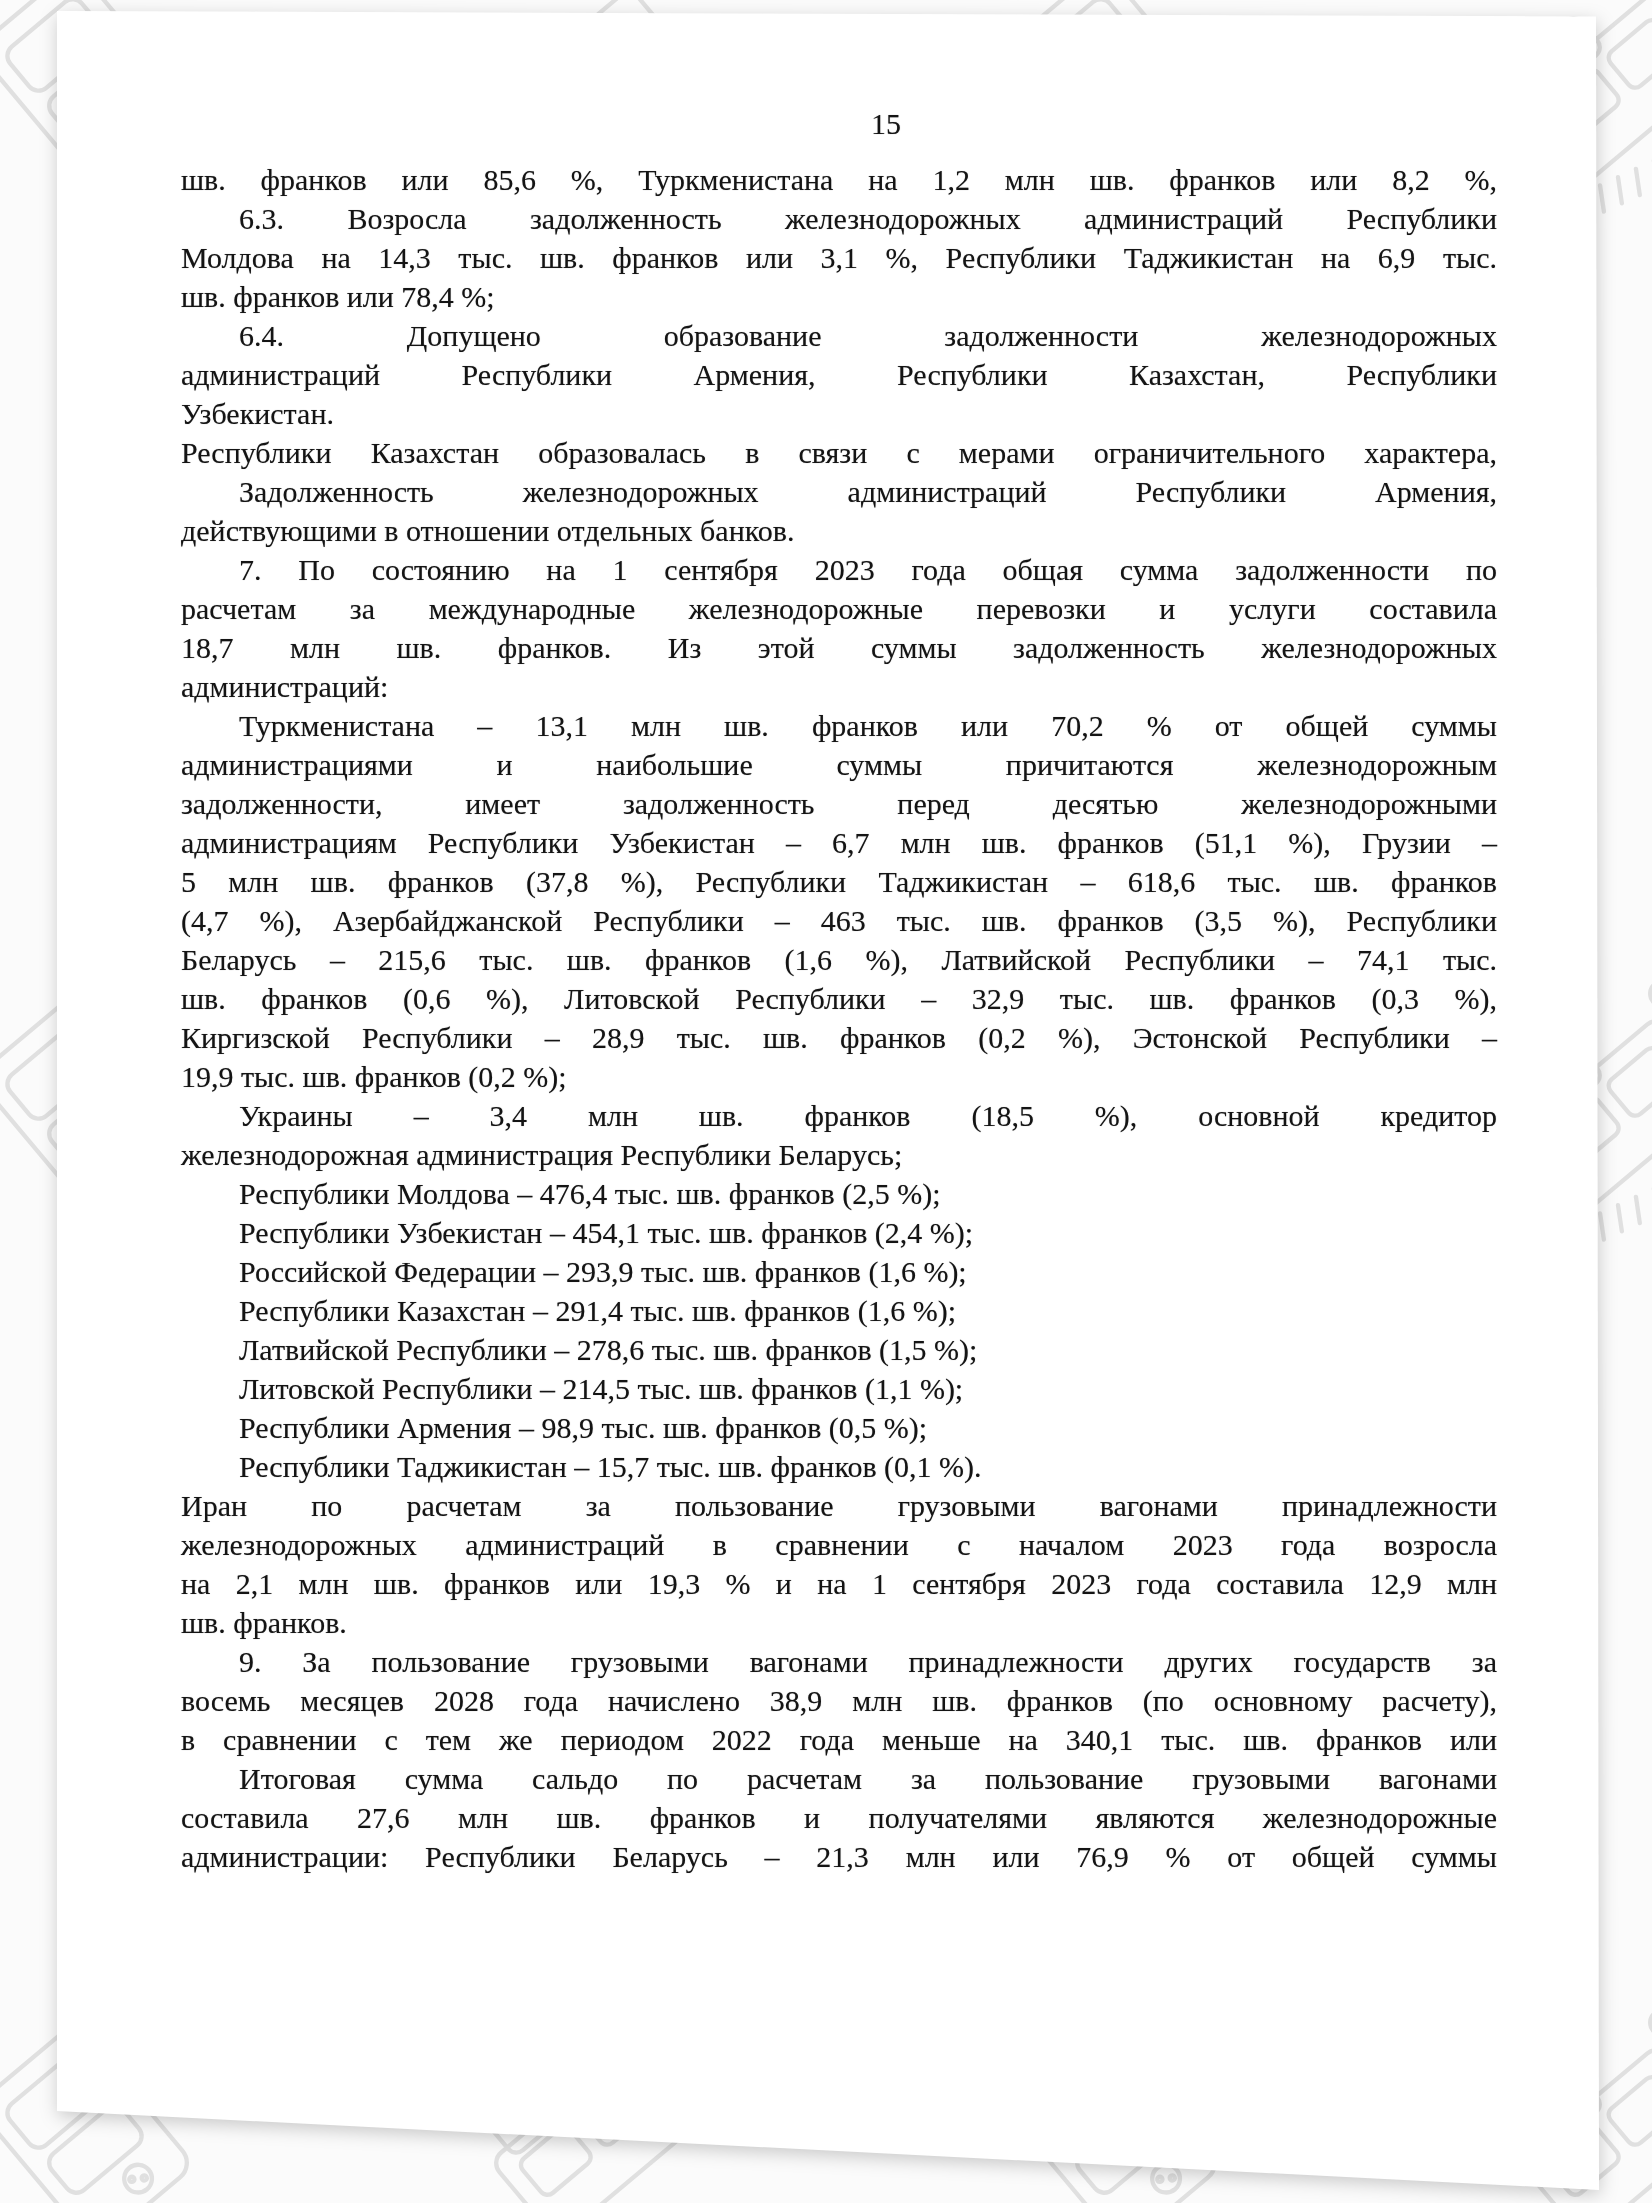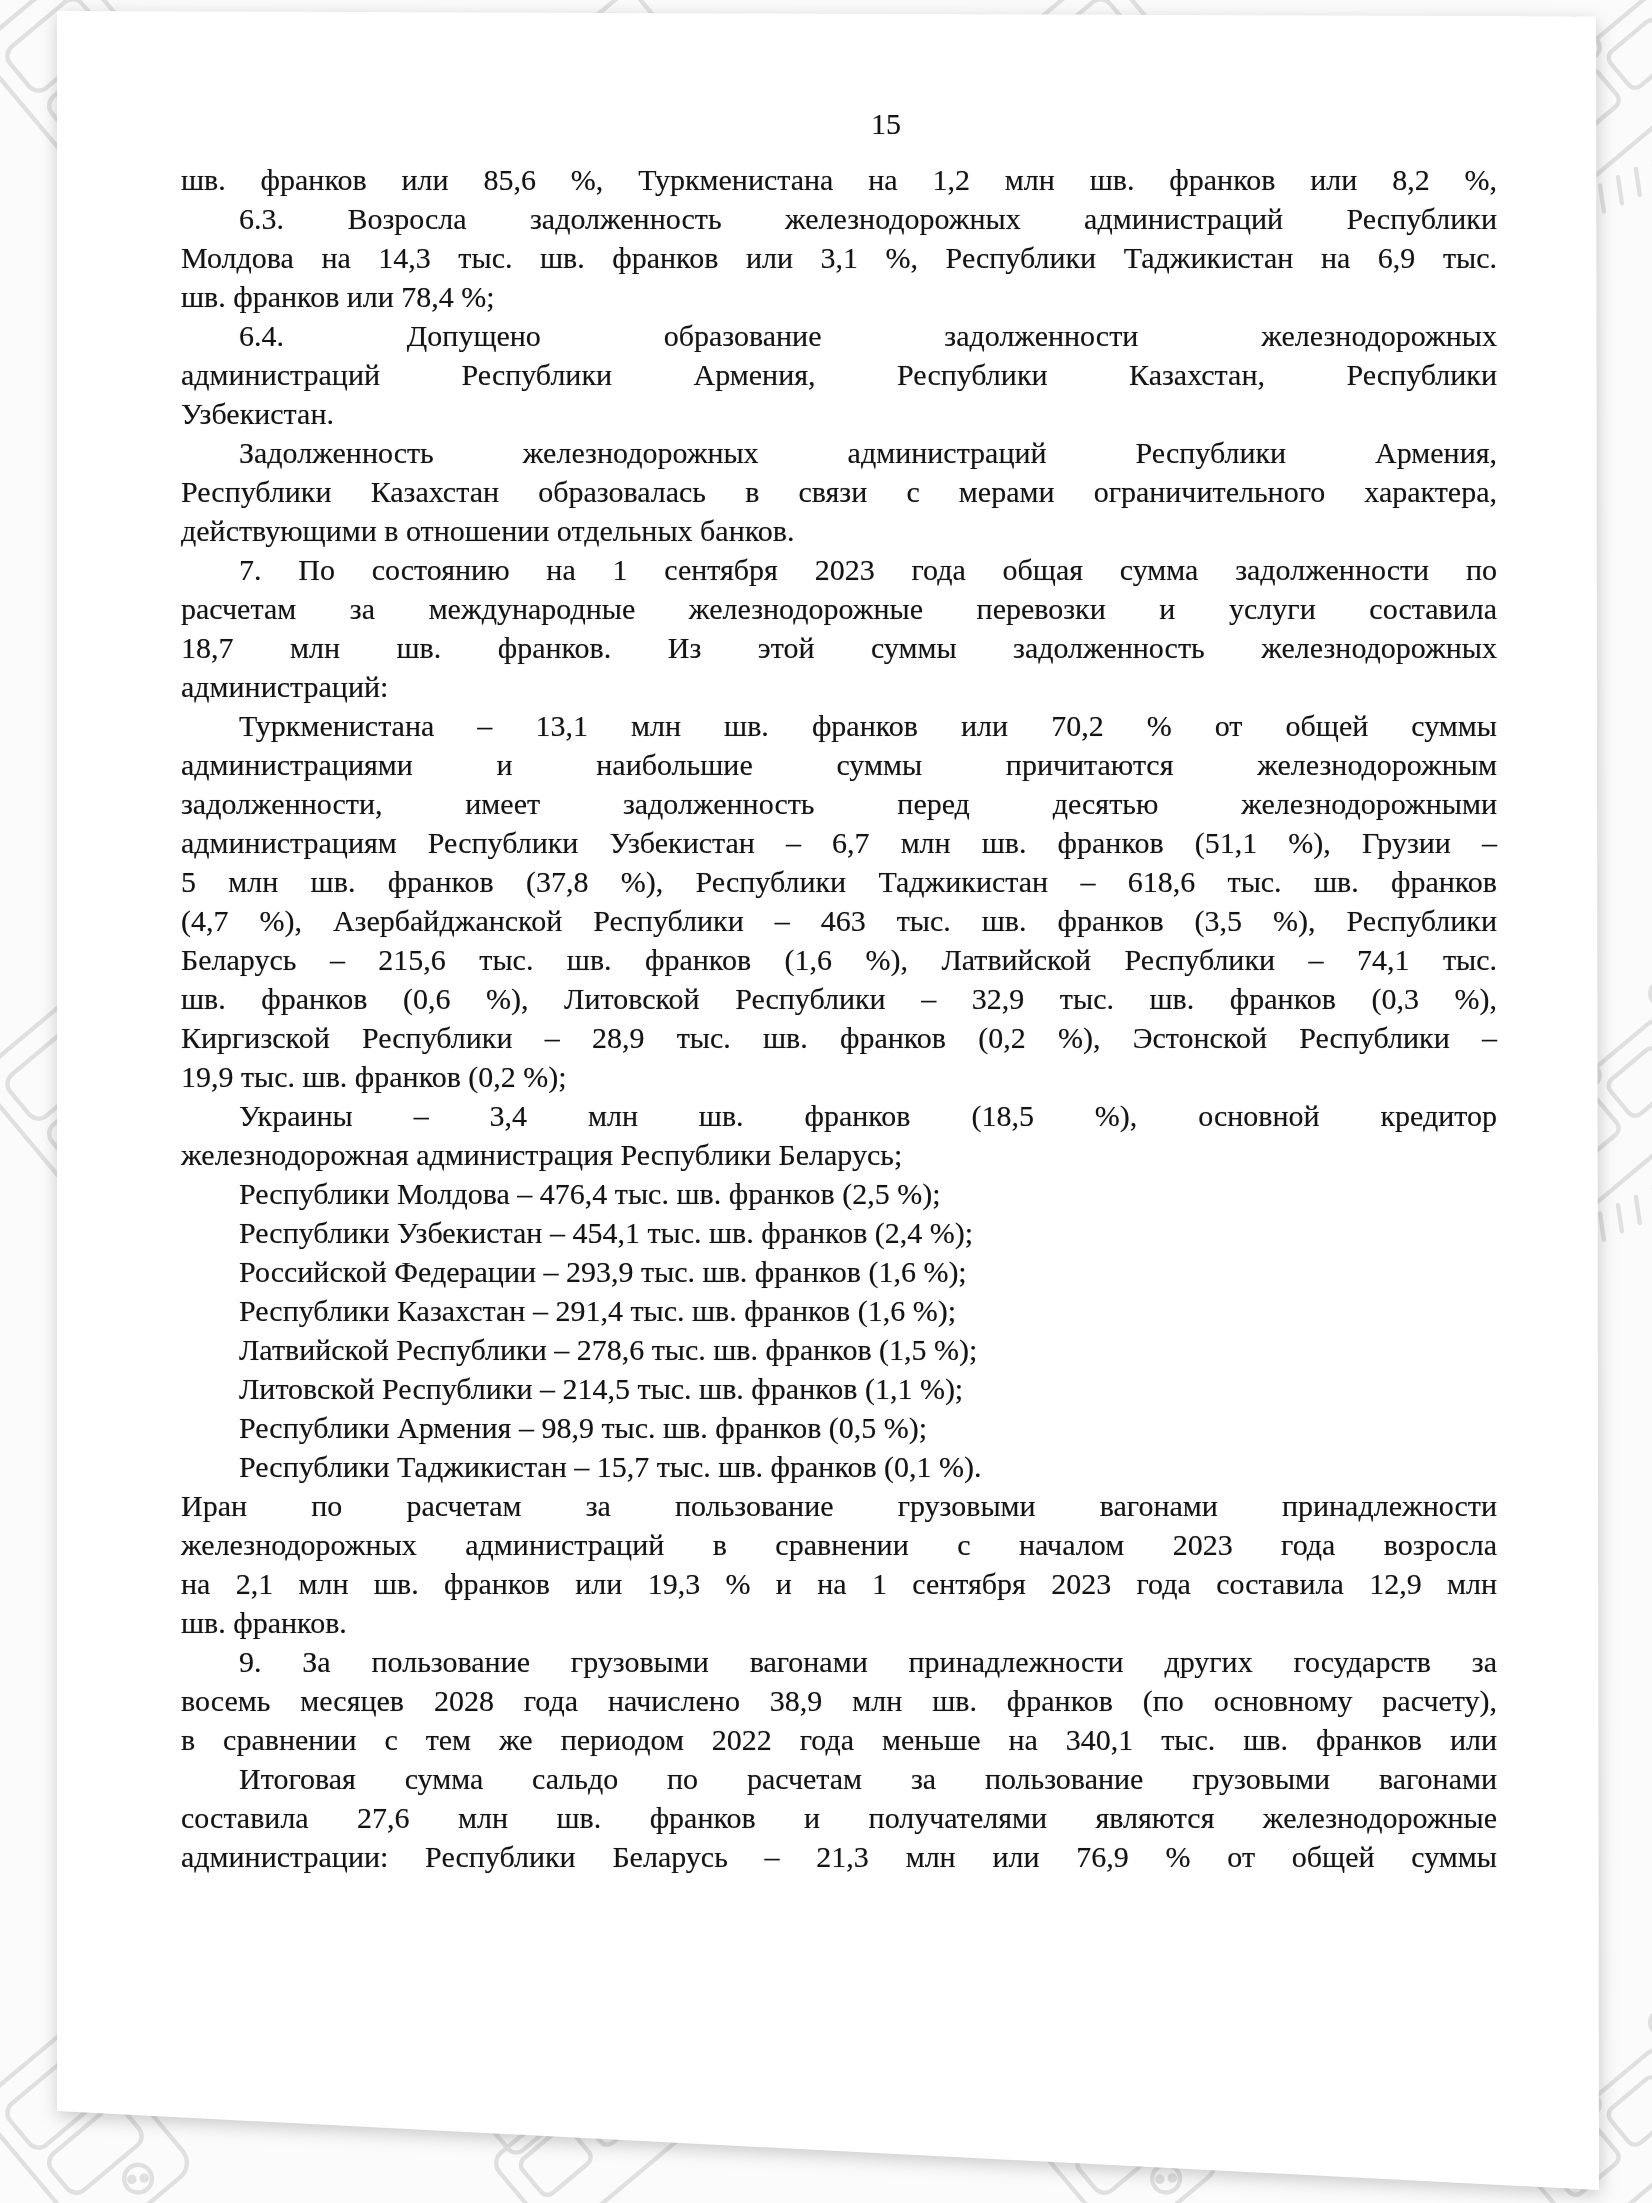--- a/index.html
+++ b/index.html
@@ -277,22 +277,22 @@
     <div class="page">
       <div class="page-number">15</div>
       <div class="text-block" id="text-block">
           <div class="line">шв. франков или 85,6&nbsp;%, Туркменистана на 1,2 млн шв. франков или 8,2&nbsp;%,</div>
           <div class="line ind">6.3. Возросла задолженность железнодорожных администраций Республики</div>
           <div class="line">Молдова на 14,3 тыс. шв. франков или 3,1&nbsp;%, Республики Таджикистан на 6,9 тыс.</div>
           <div class="line end">шв. франков или 78,4&nbsp;%;</div>
           <div class="line ind">6.4. Допущено образование задолженности железнодорожных</div>
           <div class="line">администраций Республики Армения, Республики Казахстан, Республики</div>
           <div class="line end">Узбекистан.</div>
+          <div class="line">Республики Казахстан образовалась в связи с мерами ограничительного характера,</div>
           <div class="line ind">Задолженность железнодорожных администраций Республики Армения,</div>
-          <div class="line">Республики Казахстан образовалась в связи с мерами ограничительного характера,</div>
           <div class="line end">действующими в отношении отдельных банков.</div>
           <div class="line ind">7. По состоянию на 1 сентября 2023 года общая сумма задолженности по</div>
           <div class="line">расчетам за международные железнодорожные перевозки и услуги составила</div>
           <div class="line">18,7 млн шв. франков. Из этой суммы задолженность железнодорожных</div>
           <div class="line end">администраций:</div>
           <div class="line ind">Туркменистана – 13,1 млн шв. франков или 70,2&nbsp;% от общей суммы</div>
           <div class="line">администрациями и наибольшие суммы причитаются железнодорожным</div>
           <div class="line">задолженности, имеет задолженность перед десятью железнодорожными</div>
           <div class="line">администрациям Республики Узбекистан – 6,7 млн шв. франков (51,1&nbsp;%), Грузии –</div>
           <div class="line">5 млн шв. франков (37,8&nbsp;%), Республики Таджикистан – 618,6 тыс. шв. франков</div>

